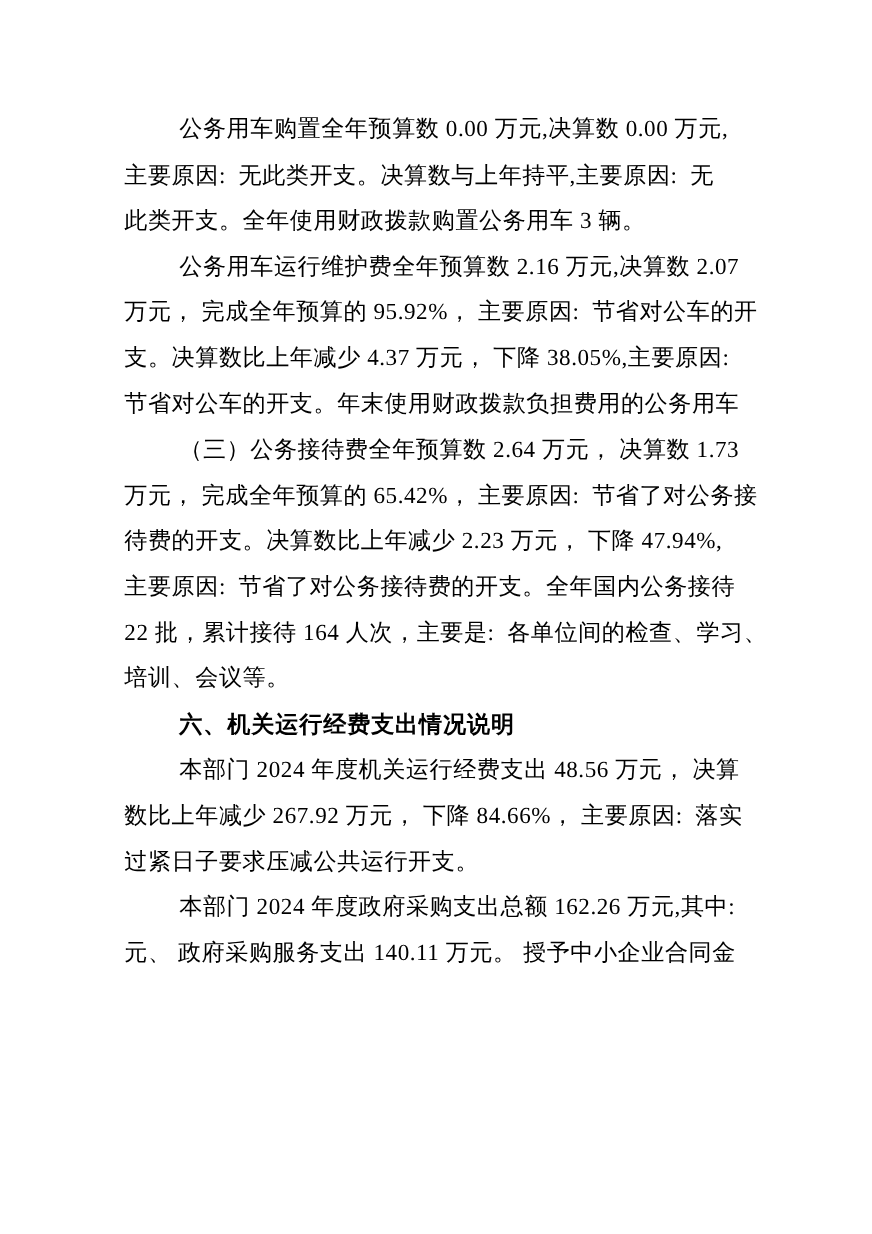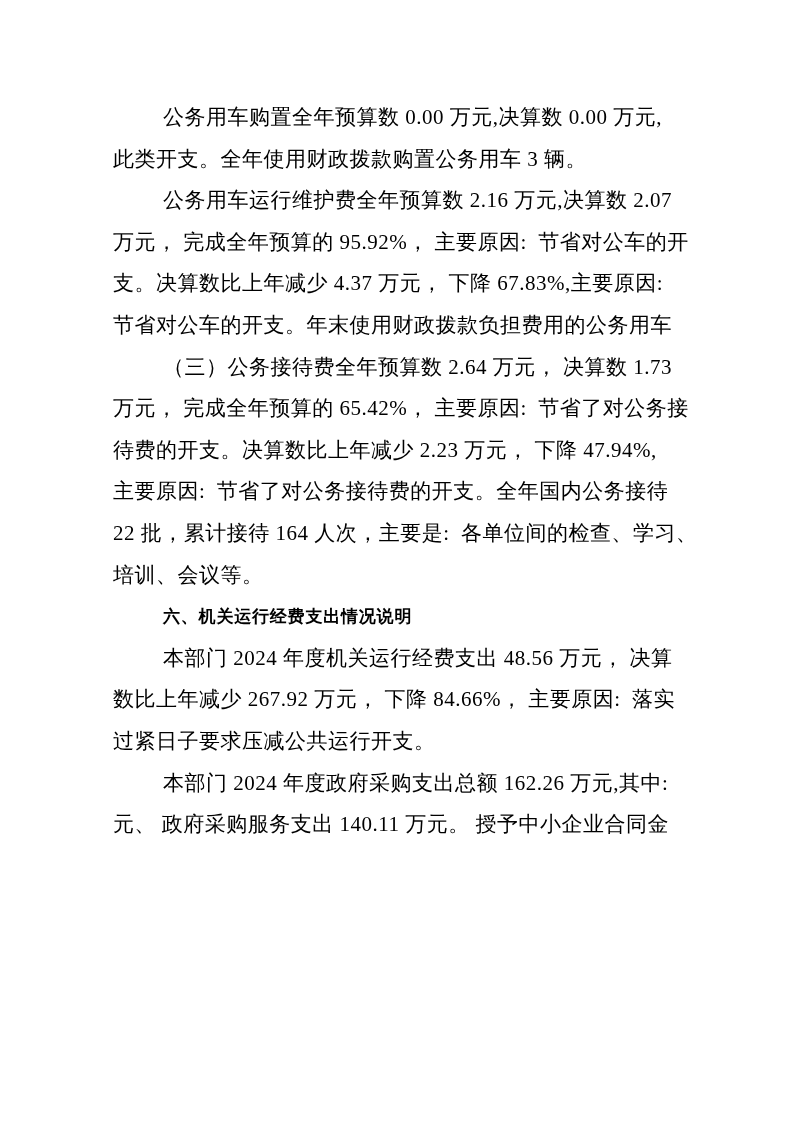--- a/index.html
+++ b/index.html
@@ -28,44 +28,45 @@
     letter-spacing: 0.5px;
     line-height: 41.6px;
     height: 41.6px;
   }
   .indent {
     padding-left: 50px;
   }
   .heading {
     font-family: "Liberation Sans", "DejaVu Sans", sans-serif;
     font-weight: bold;
-    font-size: 17px;
+    font-size: 21px;
     letter-spacing: 0.8px;
   }
   .footer {
     position: absolute;
     top: 1040px;
     left: 0;
     width: 100%;
     text-align: center;
     font-size: 20px;
     letter-spacing: 1px;
     line-height: 26px;
   }
 </style>
 </head>
 <body>
 
 <div class="page">
   <div class="content">
     <div class="line indent">公务用车购置全年预算数 0.00 万元,决算数 0.00 万元,</div>
+    <div class="line">主要原因:  无此类开支。决算数与上年持平,主要原因:  无</div>
     <div class="line">此类开支。全年使用财政拨款购置公务用车 3 辆。</div>
     <div class="line indent">公务用车运行维护费全年预算数 2.16 万元,决算数 2.07</div>
     <div class="line">万元， 完成全年预算的 95.92%， 主要原因:  节省对公车的开</div>
-    <div class="line">支。决算数比上年减少 4.37 万元， 下降 67.83%,主要原因:</div>
+    <div class="line">支。决算数比上年减少 4.37 万元， 下降 38.05%,主要原因:</div>
     <div class="line">节省对公车的开支。年末使用财政拨款负担费用的公务用车</div>
     <div class="line indent">（三）公务接待费全年预算数 2.64 万元， 决算数 1.73</div>
     <div class="line">万元， 完成全年预算的 65.42%， 主要原因:  节省了对公务接</div>
     <div class="line">待费的开支。决算数比上年减少 2.23 万元， 下降 47.94%,</div>
     <div class="line">主要原因:  节省了对公务接待费的开支。全年国内公务接待</div>
     <div class="line">22 批，累计接待 164 人次，主要是:  各单位间的检查、学习、</div>
     <div class="line">培训、会议等。</div>
     <div class="line indent heading">六、机关运行经费支出情况说明</div>
     <div class="line indent">本部门 2024 年度机关运行经费支出 48.56 万元， 决算</div>
     <div class="line">数比上年减少 267.92 万元， 下降 84.66%， 主要原因:  落实</div>

